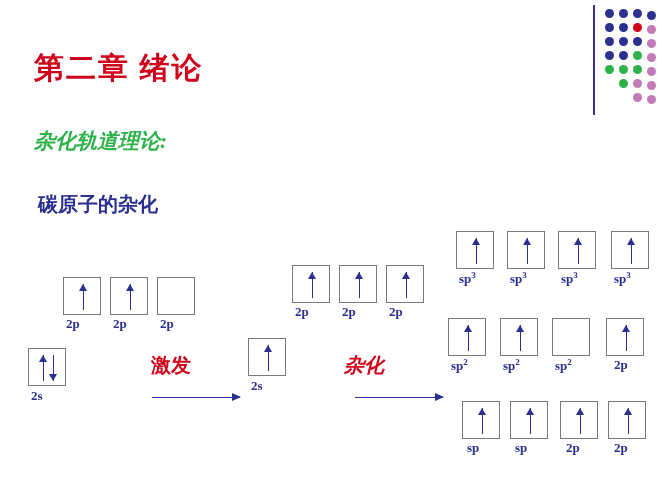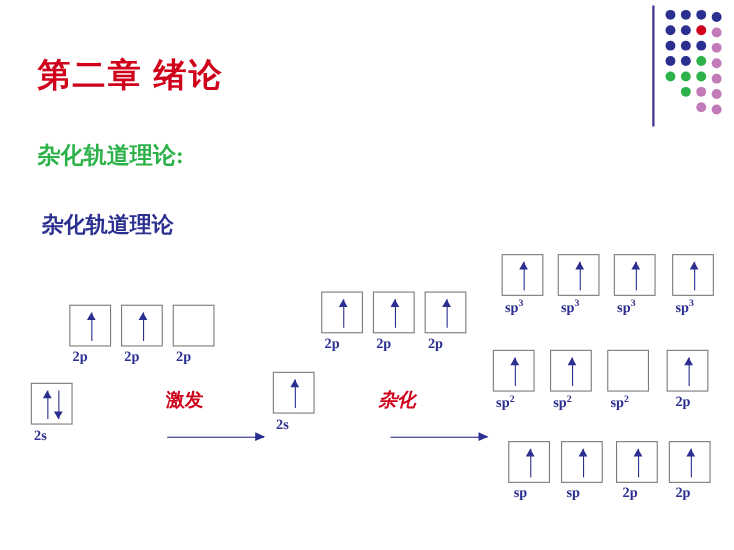--- a/index.html
+++ b/index.html
@@ -23,20 +23,21 @@
     font-family:"Liberation Serif", serif;
     font-size:30px;font-weight:bold;color:#d0021b;
     letter-spacing:2px;
     white-space:nowrap;
   }
   .sub1{
     position:absolute;left:24px;top:127px;
     font-family:"Liberation Serif", serif;
     font-size:21px;font-weight:bold;color:#2db24a;
     white-space:nowrap;
+    font-style:italic;
   }
   .sub2{
     position:absolute;left:28px;top:191px;
     font-family:"Liberation Serif", serif;
     font-size:20px;font-weight:bold;color:#2b2f8f;
     white-space:nowrap;
   }
 
   
   .box{
@@ -76,21 +77,21 @@
     font-family:"Liberation Serif", serif;
     font-size:13px;font-weight:bold;color:#2b2f8f;
     white-space:nowrap;
   }
   .lbl sup{font-size:9px;}
 
   
   .proc-label{
     position:absolute;
     font-family:"Liberation Serif", serif;
-    font-size:17px;font-weight:bold;color:#d0021b;
+    font-size:20px;font-weight:bold;color:#d0021b;
     white-space:nowrap;
   }
   .long-arrow{position:absolute;height:1px;background:#2b2f8f;}
   .long-arrow::after{
     content:"";position:absolute;right:-1px;top:-4px;
     width:0;height:0;
     border-top:4px solid transparent;
     border-bottom:4px solid transparent;
     border-left:9px solid #2b2f8f;
   }
@@ -130,21 +131,21 @@
     <div class="dot" style="left:26px;top:74px;background:#2db24a;"></div>
     <div class="dot" style="left:40px;top:74px;background:#c07bb8;"></div>
     <div class="dot" style="left:54px;top:76px;background:#c07bb8;"></div>
 
     <div class="dot" style="left:40px;top:88px;background:#c07bb8;"></div>
     <div class="dot" style="left:54px;top:90px;background:#c07bb8;"></div>
   </div>
 
   <div class="title">第二章   绪论</div>
   <div class="sub1">杂化轨道理论:</div>
-  <div class="sub2">杂化轨道理论</div>
+  <div class="sub2">碳原子的杂化</div>
 
   <div class="box single" style="left:53px;top:277px;">
     <div class="arrows">
         <div class="arr up"></div>
       </div>
   </div>
   <div class="lbl" style="left:56px;top:316px;"><span>2p</span></div>
 
   <div class="box single" style="left:100px;top:277px;">
     <div class="arrows">

